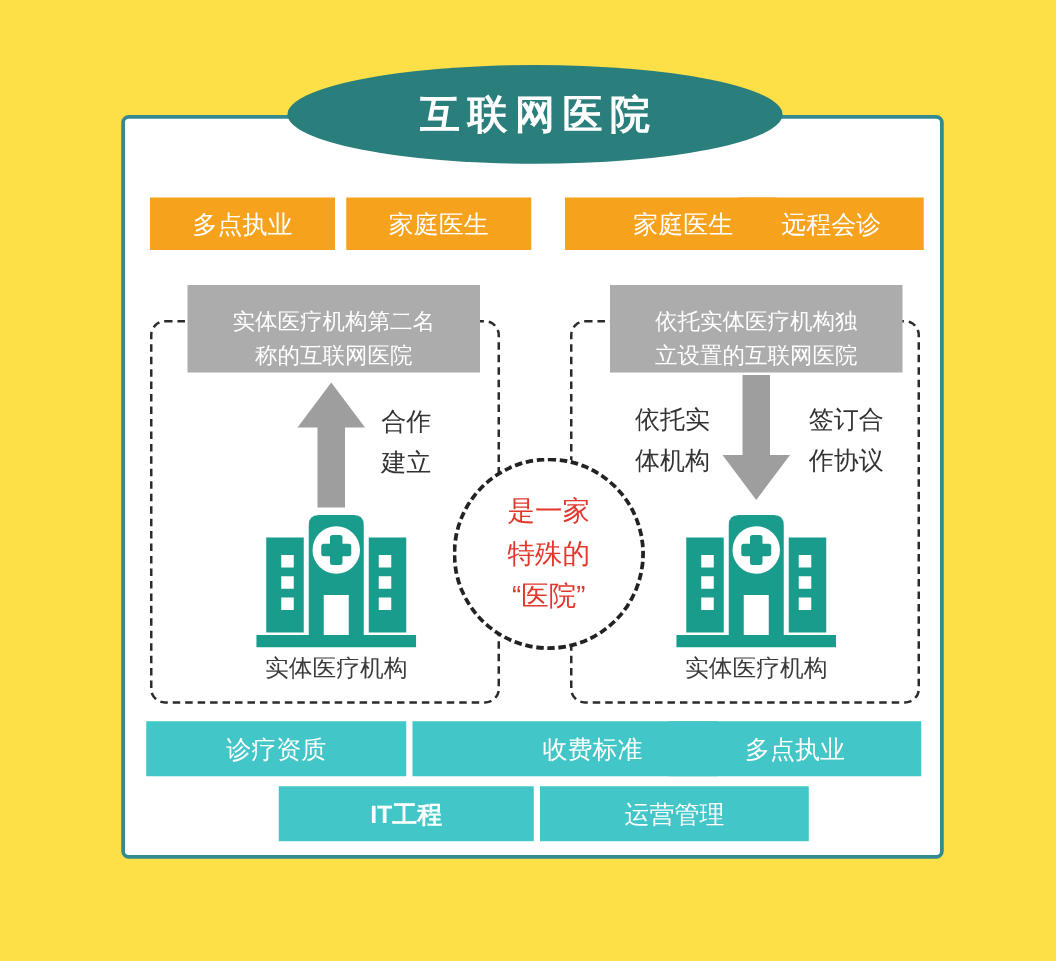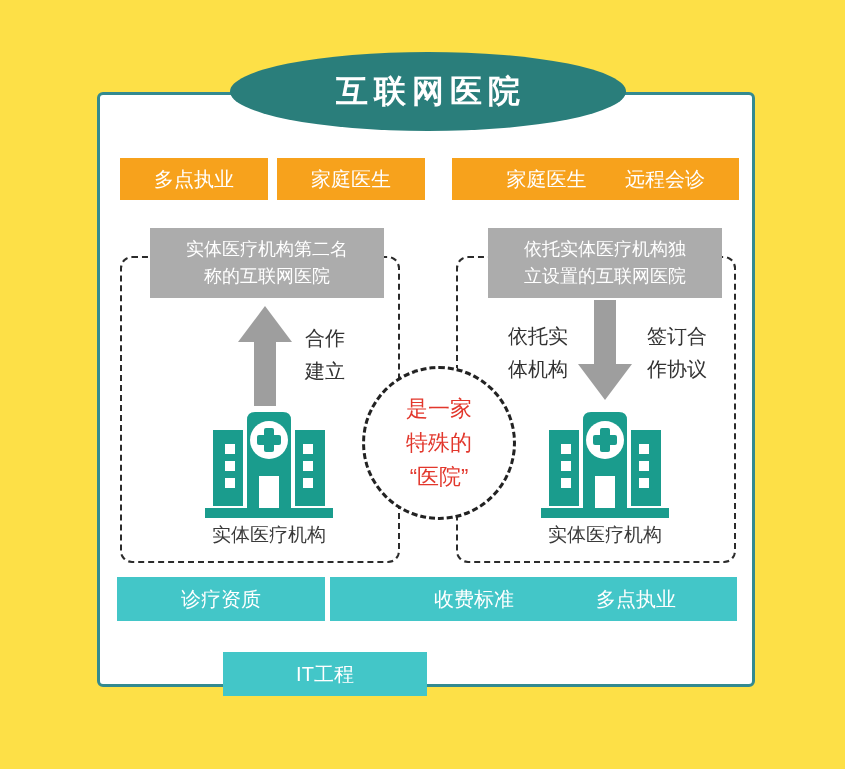--- a/index.html
+++ b/index.html
@@ -24,21 +24,21 @@
     color:#fff;font-size:20px;z-index:3;
   }
   .btn.orange{background:#F7A21C;top:158px;height:42px;}
   .btn.teal{background:#43C6C8;height:44px;}
   .dashed-box{
     position:absolute;top:256px;width:276px;height:303px;
     border:2px dashed #2B2B2B;border-radius:12px;background:transparent;z-index:2;
   }
   .gray-box{
     position:absolute;top:228px;width:234px;height:70px;background:#ACACAC;z-index:3;
-    display:flex;align-items:center;justify-content:center;text-align:center;
+    display:flex;align-items:flex-end;justify-content:center;text-align:center;
   }
   .gray-box span{
     display:block;width:166px;color:#fff;font-size:18px;line-height:1.5;
     word-break:break-all;
   }
   .side-label{
     position:absolute;z-index:3;color:#333;font-size:20px;line-height:1.65;
     text-align:center;word-break:break-all;
   }
   .arrow{position:absolute;z-index:3;}
@@ -170,17 +170,20 @@
 
   <div class="btn teal" style="left:117px;top:577px;width:208px;">
     <span>诊疗资质</span>
   </div>
   <div class="btn teal" style="left:330px;top:577px;width:200px;padding-left:44px;">
     <span>收费标准</span>
   </div>
   <div class="btn teal" style="left:535px;top:577px;width:202px;">
     <span>多点执业</span>
   </div>
-  <div class="btn teal" style="left:223px;top:652px;width:204px;">
+  <div class="btn teal" style="left:223px;top:629px;width:204px;font-weight:bold;">
     <span>IT工程</span>
+  </div>
+  <div class="btn teal" style="left:432px;top:629px;width:215px;">
+    <span>运营管理</span>
   </div>
 
 </div>
 
 </body></html>

